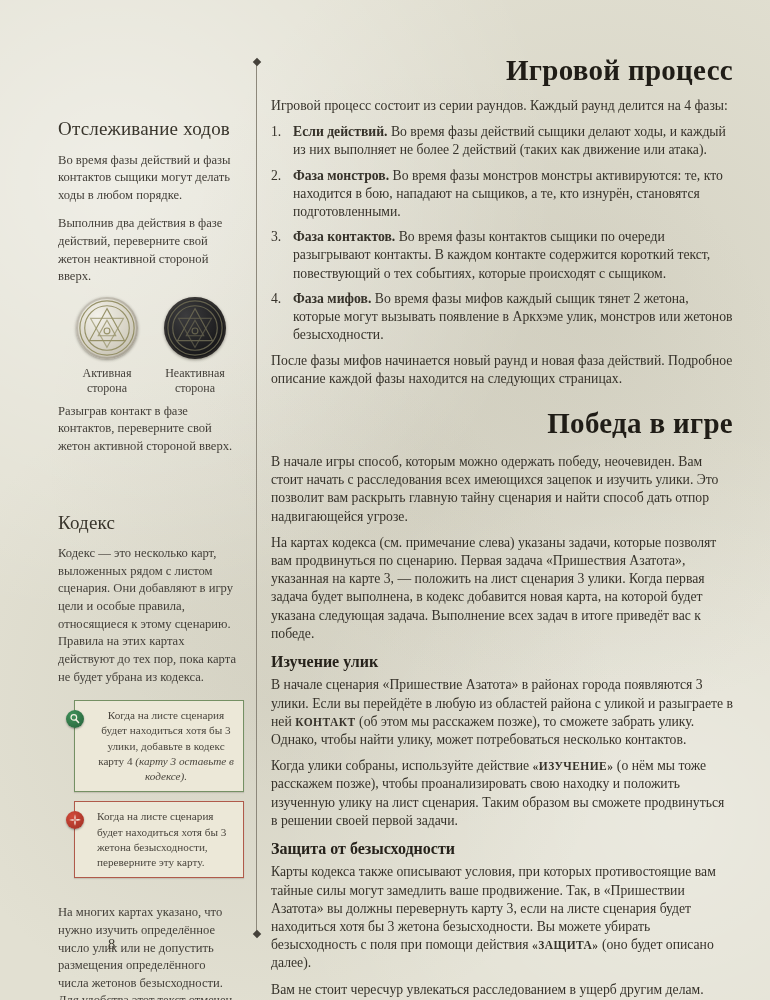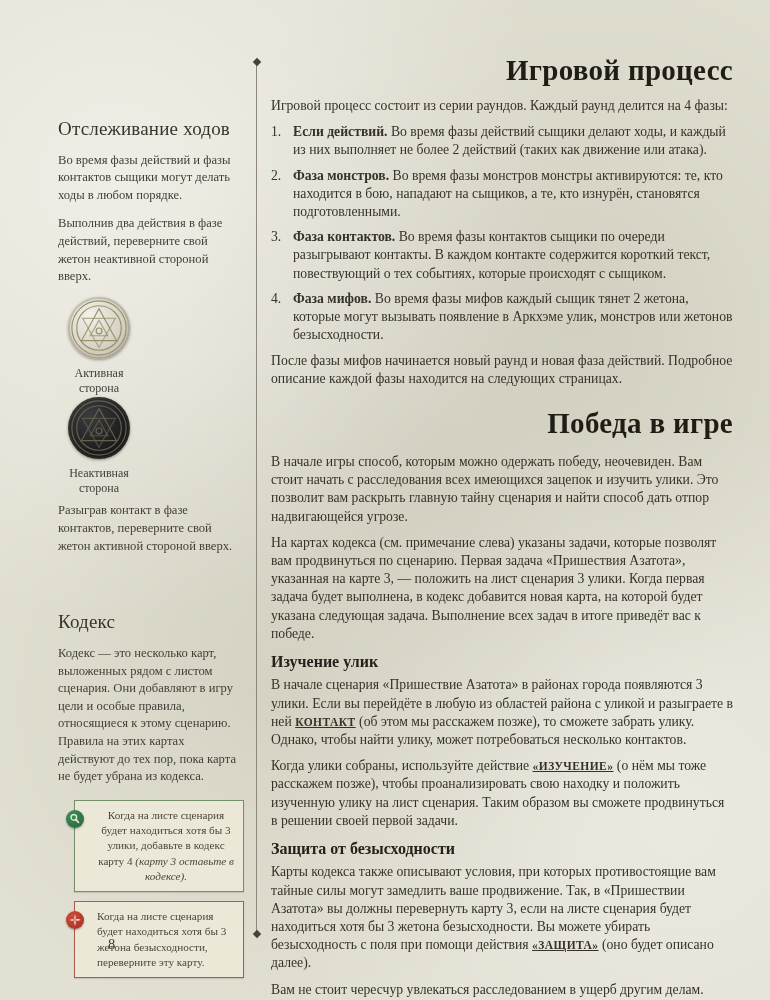--- a/index.html
+++ b/index.html
@@ -38,21 +38,21 @@
     position:absolute;left:58px;top:116px;width:178px;
     font-size:12.6px;line-height:1.4;color:#44403a;
   }
   .sidebar h3{
     font-size:19px;font-weight:400;color:#39352c;
     margin:0 0 9px;letter-spacing:.2px;
   }
   .sidebar p{margin:0 0 11px;}
   .sidebar .codex-heading{margin-top:54px;}
 
-  .tokens{display:flex;justify-content:flex-start;margin:4px 0 6px;flex-direction:column;}
+  .tokens{display:flex;justify-content:flex-end;gap:6px;margin:4px 0 6px;}
   .token-fig{margin:0;width:82px;text-align:center;}
   .token{
     width:62px;height:62px;border-radius:50%;margin:0 auto;
     box-shadow:0 1px 3px rgba(40,35,25,.45), inset 0 0 0 2px rgba(90,85,70,.25);
   }
   .token svg{display:block;width:62px;height:62px;}
   .token-light{background:radial-gradient(circle at 35% 30%, #f3f1e9, #d6d2c5 55%, #b3ae9f);}
   .token-dark{background:radial-gradient(circle at 35% 30%, #3c3c3e, #1d1d1f 60%, #0d0d10);}
   .token-caption{margin-top:7px;font-size:12px;line-height:1.28;color:#44403a;}
 
@@ -91,21 +91,21 @@
     font-size:16px;font-weight:700;color:#26221b;
     margin:7px 0 4px;
   }
   .main p{margin:0 0 8px;}
   .phase-list{margin:0 0 2px;}
   .phase-item{display:flex;margin:0 0 7px;}
   .phase-num{flex:none;width:22px;}
   .phase-body{flex:1;}
   .phase-name{font-weight:700;}
 
-  .rt-b{font-weight:700;text-decoration:underline;}
+  .rt-b{font-weight:700;}
   .rt-i{font-style:italic;}
   .rt-sc{font-size:.84em;letter-spacing:.45px;}
 
   
   .page-number{
     position:absolute;left:108px;top:936px;
     font-size:14.5px;color:#3c382f;
   }
 </style>
 </head>

